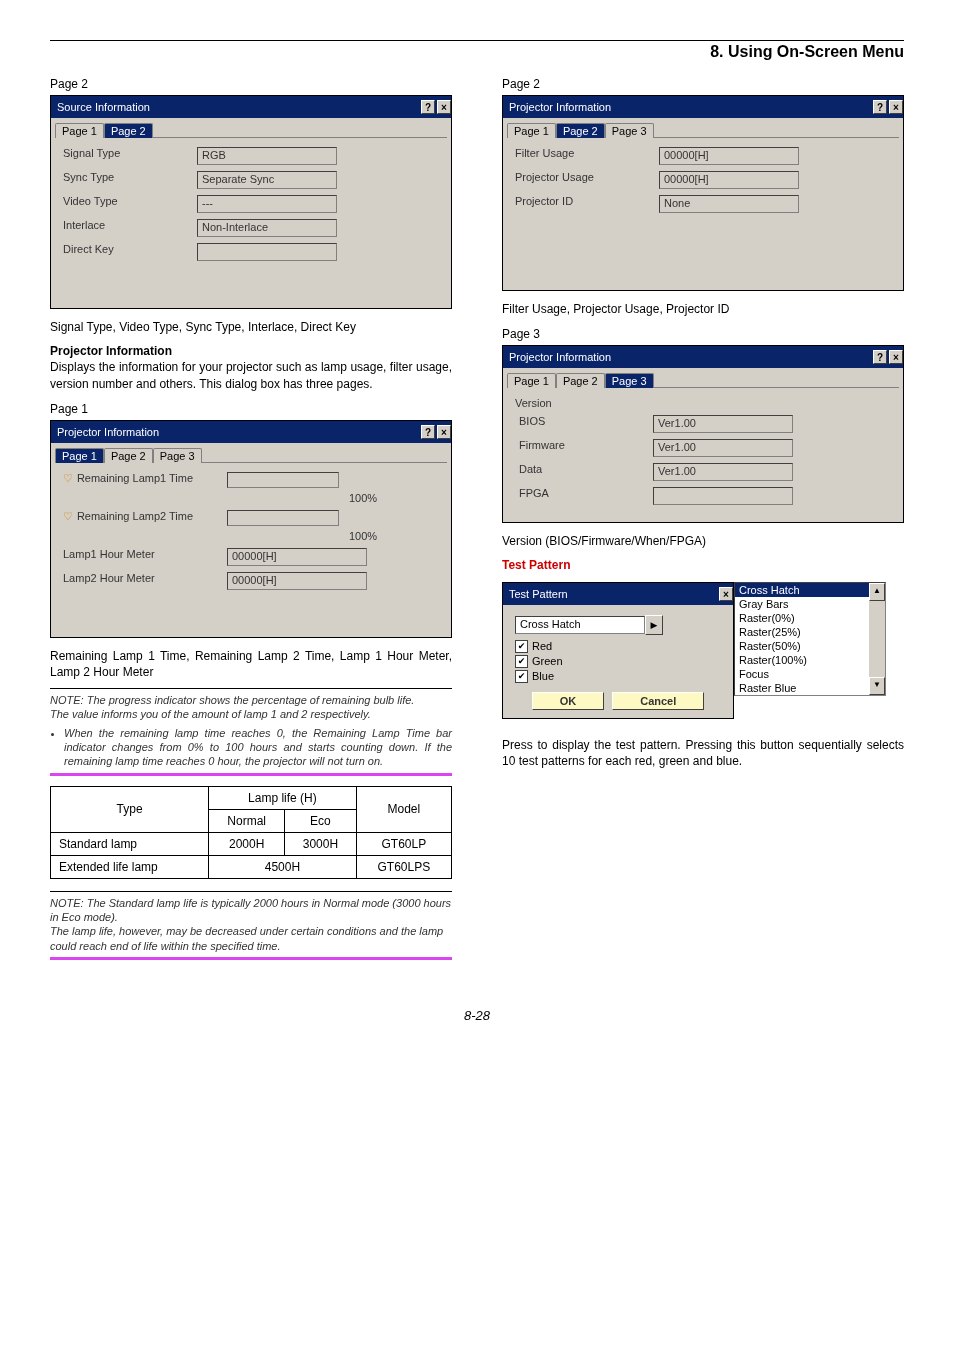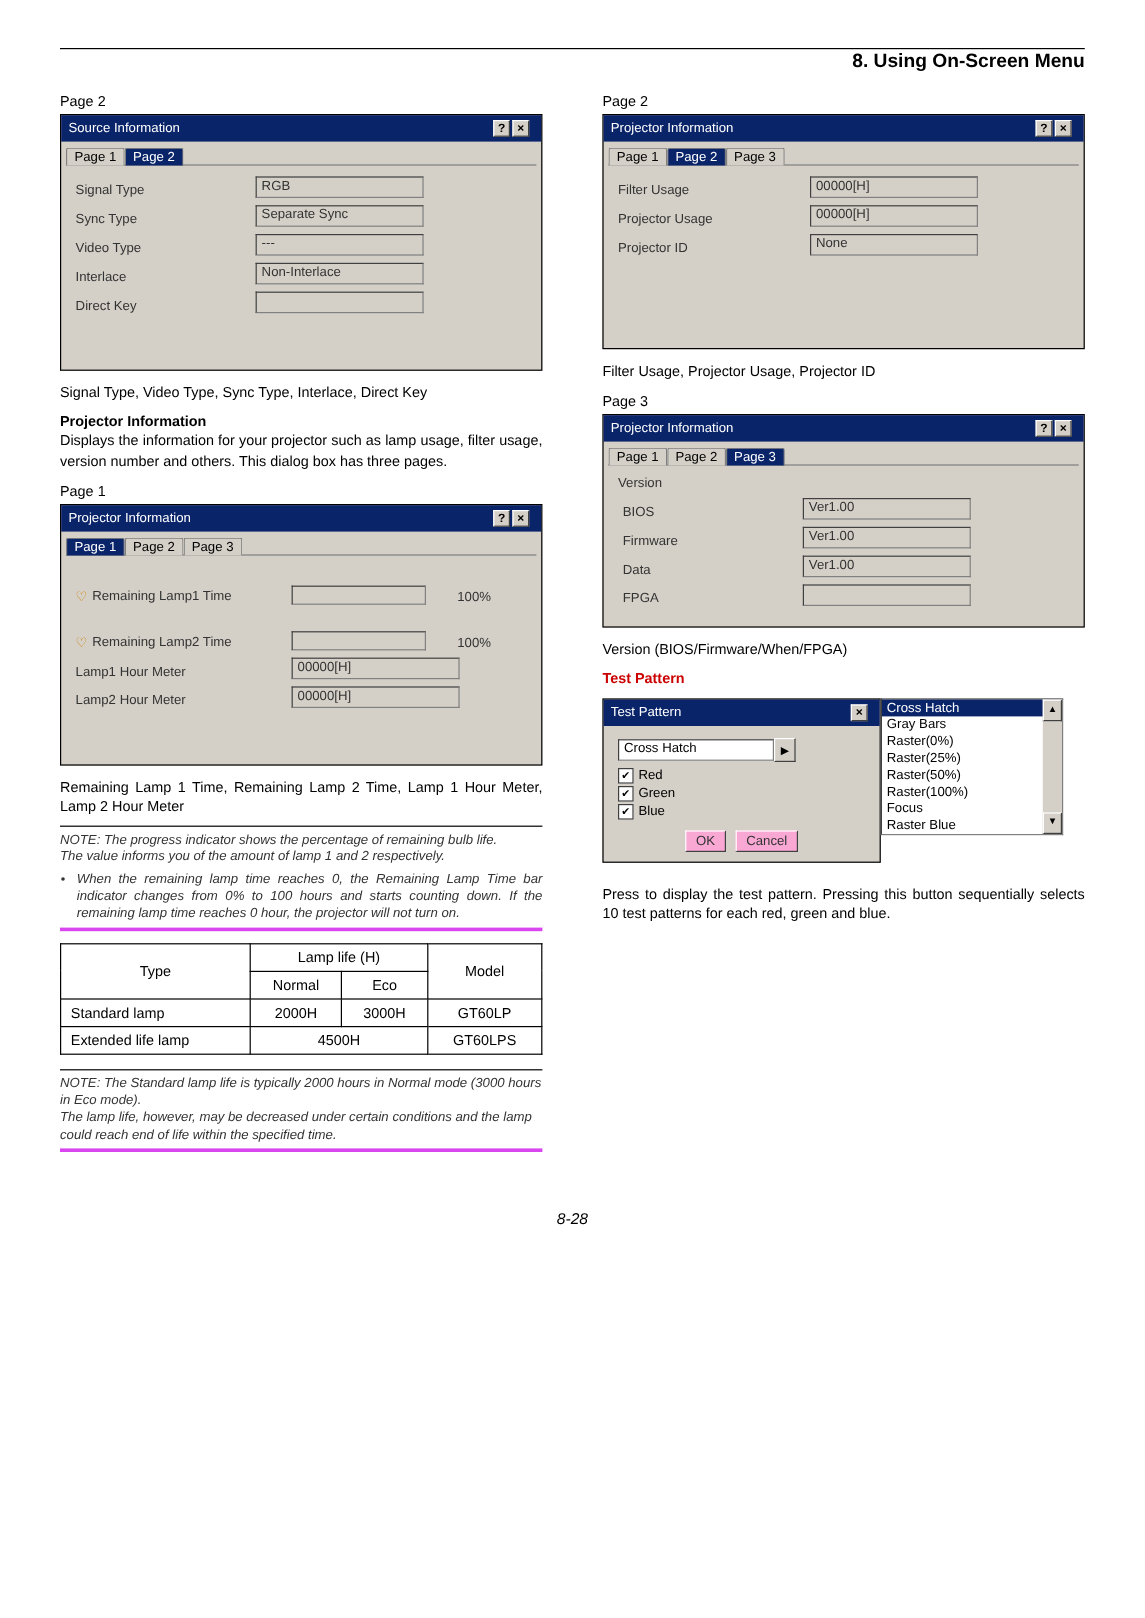--- a/index.html
+++ b/index.html
@@ -44,21 +44,21 @@
     background: #d4d0c8;
     margin-bottom: 10px;
     font-family: "MS Sans Serif", Tahoma, sans-serif;
     font-size: 11px;
   }
   .titlebar {
     background: #0a246a;
     color: #fff;
     display: flex;
     align-items: center;
-    padding: 2px 10px 2px 6px;
+    padding: 2px 0 2px 6px;
     font-size: 11px;
     height: 18px;
   }
   .titlebar .title-text {
     flex: 1;
   }
   .titlebar .tb-btn {
     width: 14px;
     height: 14px;
     background: #d4d0c8;
@@ -93,23 +93,23 @@
     border-top-right-radius: 2px;
     position: relative;
     top: 1px;
   }
   .tab.active {
     background: #0a246a;
     color: #fff;
   }
   .form-row {
     display: flex;
-    align-items: flex-end;
+    align-items: flex-start;
     padding: 3px 8px;
-    gap: 20px;
+    gap: 4px;
   }
   .form-label {
     width: 130px;
     font-size: 11px;
     color: #333;
     display: flex;
     align-items: center;
     gap: 4px;
   }
   .form-value {
@@ -202,24 +202,25 @@
     display: inline-flex;
     align-items: center;
     justify-content: center;
     font-size: 9px;
     line-height: 9px;
   }
   .btn {
     border: 1px solid #fff;
     border-right-color: #404040;
     border-bottom-color: #404040;
-    background: #f9a8d4;
-    padding: 2px 8px;
+    background: #fef9c3;
+    padding: 2px 27px;
     font-size: 11px;
     color: #333;
+    font-weight: bold;
   }
   .btn-row {
     display: flex;
     gap: 8px;
     justify-content: center;
     padding: 8px 4px 4px 4px;
   }
   .dropdown-row {
     display: flex;
     align-items: center;

